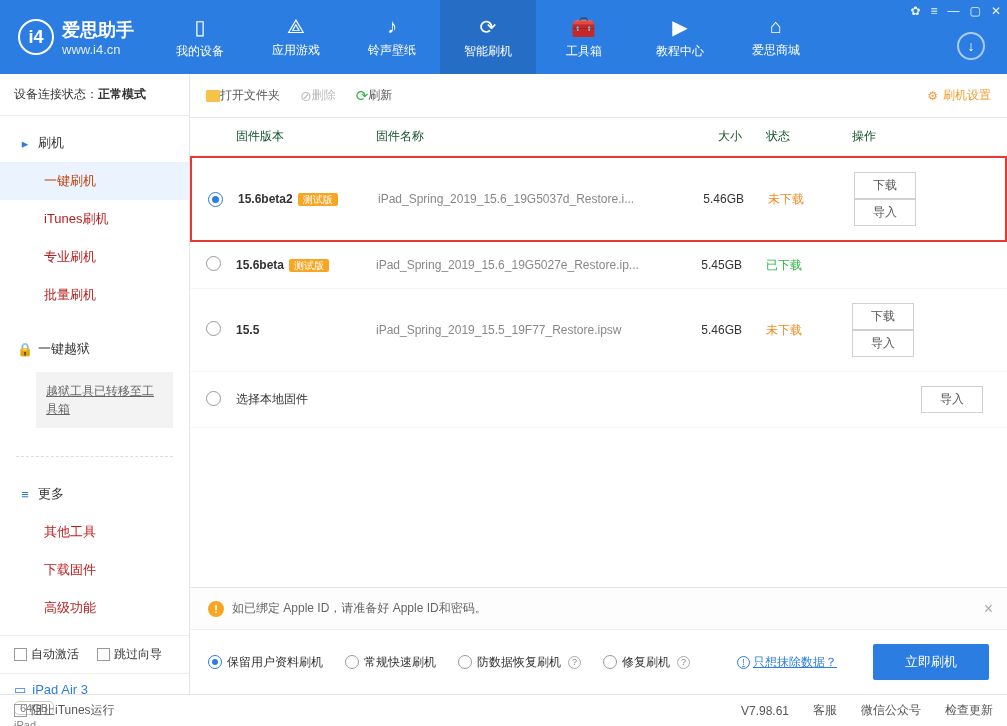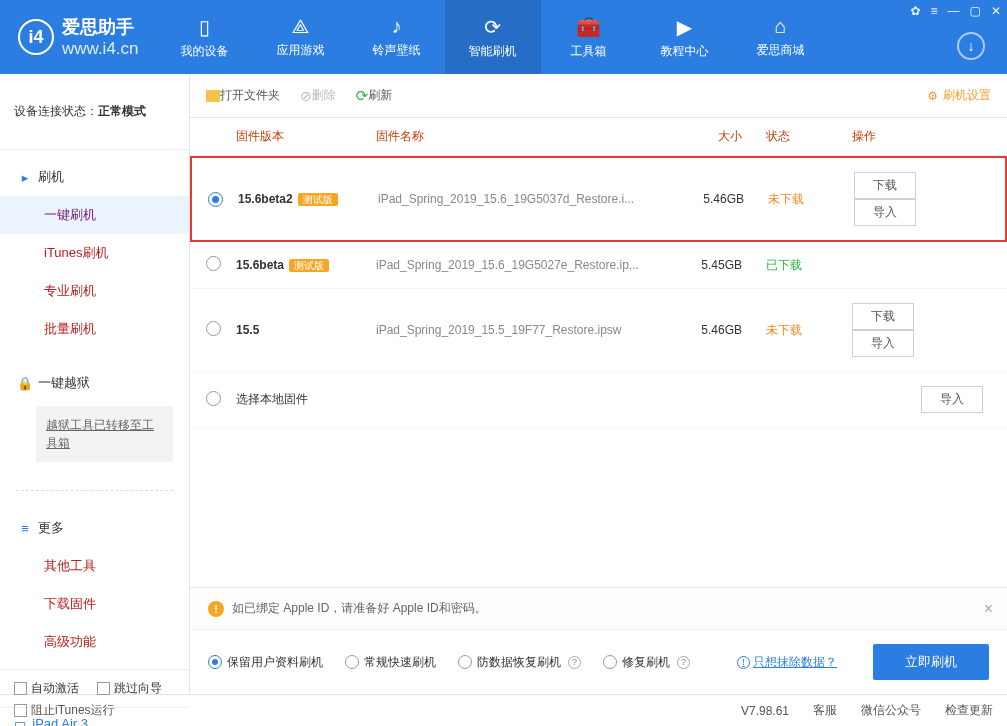--- a/index.html
+++ b/index.html
@@ -4,40 +4,40 @@
   <style>
     * { margin: 0; padding: 0; box-sizing: border-box; font-family: "Microsoft YaHei", Arial, sans-serif; }
     body { width: 1007px; height: 726px; background: #fff; overflow: hidden; font-size: 12px; color: #333; }
 
     
     .header { height: 74px; background: linear-gradient(to bottom, #2b7de1, #2b7de1); display: flex; align-items: center; color: #fff; position: relative; }
     .logo-area { display: flex; align-items: center; padding: 0 18px; gap: 8px; }
     .logo-icon { width: 36px; height: 36px; border-radius: 50%; border: 2px solid #fff; display: flex; align-items: center; justify-content: center; font-size: 18px; font-weight: bold; }
     .logo-text { display: flex; flex-direction: column; }
     .logo-title { font-size: 18px; font-weight: bold; }
-    .logo-sub { font-size: 17px; opacity: .85; }
+    .logo-sub { font-size: 13px; opacity: .85; }
     .nav { display: flex; height: 100%; }
     .nav-item { width: 96px; display: flex; flex-direction: column; align-items: center; justify-content: center; gap: 4px; cursor: pointer; font-size: 12px; }
     .nav-item.active { background: rgba(0,0,0,0.12); }
     .nav-item .nicon { font-size: 20px; }
     .win-controls { position: absolute; right: 6px; top: 4px; display: flex; gap: 10px; font-size: 12px; }
     .win-controls span { cursor: pointer; opacity: .9; }
     .download-circle { position: absolute; right: 22px; top: 32px; width: 28px; height: 28px; border: 2px solid rgba(255,255,255,.6); border-radius: 50%; display: flex; align-items: center; justify-content: center; font-size: 14px; }
 
     
     .main { display: flex; height: 620px; }
     .sidebar { width: 190px; border-right: 1px solid #e5e5e5; display: flex; flex-direction: column; }
-    .conn-status { padding: 29px 14px; border-bottom: 1px solid #eee; font-size: 12px; }
+    .conn-status { padding: 12px 14px; border-bottom: 1px solid #eee; font-size: 12px; }
     .conn-status b { font-weight: bold; }
     .side-group { padding: 8px 0; }
     .side-title { display: flex; align-items: center; gap: 6px; padding: 10px 18px; color: #333; font-size: 13px; }
     .side-title .sicon { width: 14px; height: 14px; display: inline-flex; align-items: center; justify-content: center; color: #2b7de1; }
     .side-title.gray .sicon { color: #bbb; }
     .side-item { padding: 10px 18px 10px 44px; font-size: 13px; cursor: pointer; color: #b91c1c; }
-    .side-item.active { background: #eaf3fe; color: #701a75; }
+    .side-item.active { background: #eaf3fe; color: #c2410c; }
     .side-note { margin: 4px 16px 10px 36px; padding: 10px 10px; background: #f3f3f3; font-size: 12px; line-height: 1.5; color: #666; text-decoration: underline; }
     .side-divider { border-top: 1px dashed #ddd; margin: 10px 16px; }
     .auto-row { padding: 10px 14px; border-top: 1px solid #eee; display: flex; gap: 18px; align-items: center; font-size: 12px; }
     .chk { width: 13px; height: 13px; border: 1px solid #999; display: inline-block; vertical-align: middle; margin-right: 4px; }
     .device-box { padding: 8px 14px; border-top: 1px solid #eee; }
     .device-name { color: #2b7de1; font-size: 13px; font-weight: 500; display: flex; align-items: center; gap: 6px; }
     .device-name::before { content: "▭"; color: #2b7de1; }
     .badge { display: inline-block; border: 1px solid #ccc; border-radius: 5px; padding: 0 5px; font-size: 11px; color: #777; margin-top: 4px; }
     .device-sub { font-size: 11px; color: #888; margin-top: 4px; }
 
@@ -45,21 +45,21 @@
     .content { flex: 1; display: flex; flex-direction: column; position: relative; }
     .toolbar { height: 44px; border-bottom: 1px solid #e7e7e7; display: flex; align-items: center; padding: 0 16px; gap: 20px; }
     .tb-btn { display: flex; align-items: center; font-size: 12px; color: #555; cursor: pointer; }
     .tb-btn.disabled { color: #bbb; }
     .tb-icon { font-size: 14px; }
     .tb-folder { width: 14px; height: 12px; background: #f6c34a; border-radius: 1px; display: inline-block; }
     .tb-refresh { color: #36b24a; font-size: 15px; }
     .tb-right { margin-left: auto; color: #f29b2e; display: flex; align-items: center; gap: 5px; }
     .tb-right .gear { color: #f29b2e; }
 
-    .table-head { display: flex; padding: 10px 16px; font-size: 12px; color: #c2410c; border-bottom: 1px solid #eee; }
+    .table-head { display: flex; padding: 10px 16px; font-size: 12px; color: #14532d; border-bottom: 1px solid #eee; }
     .col-radio { width: 30px; }
     .col-ver { width: 140px; }
     .col-name { width: 290px; }
     .col-size { width: 76px; text-align: right; }
     .col-status { width: 90px; padding-left: 24px; }
     .col-ops { flex: 1; padding-left: 20px; }
 
     .fw-row { display: flex; align-items: center; padding: 14px 16px; font-size: 12px; border-bottom: 1px solid #f6f6f6; }
     .fw-row.highlight { border: 2px solid #e33b36; }
     .radio { width: 15px; height: 15px; border: 1.5px solid #999; border-radius: 50%; display: inline-flex; align-items: center; justify-content: center; }

